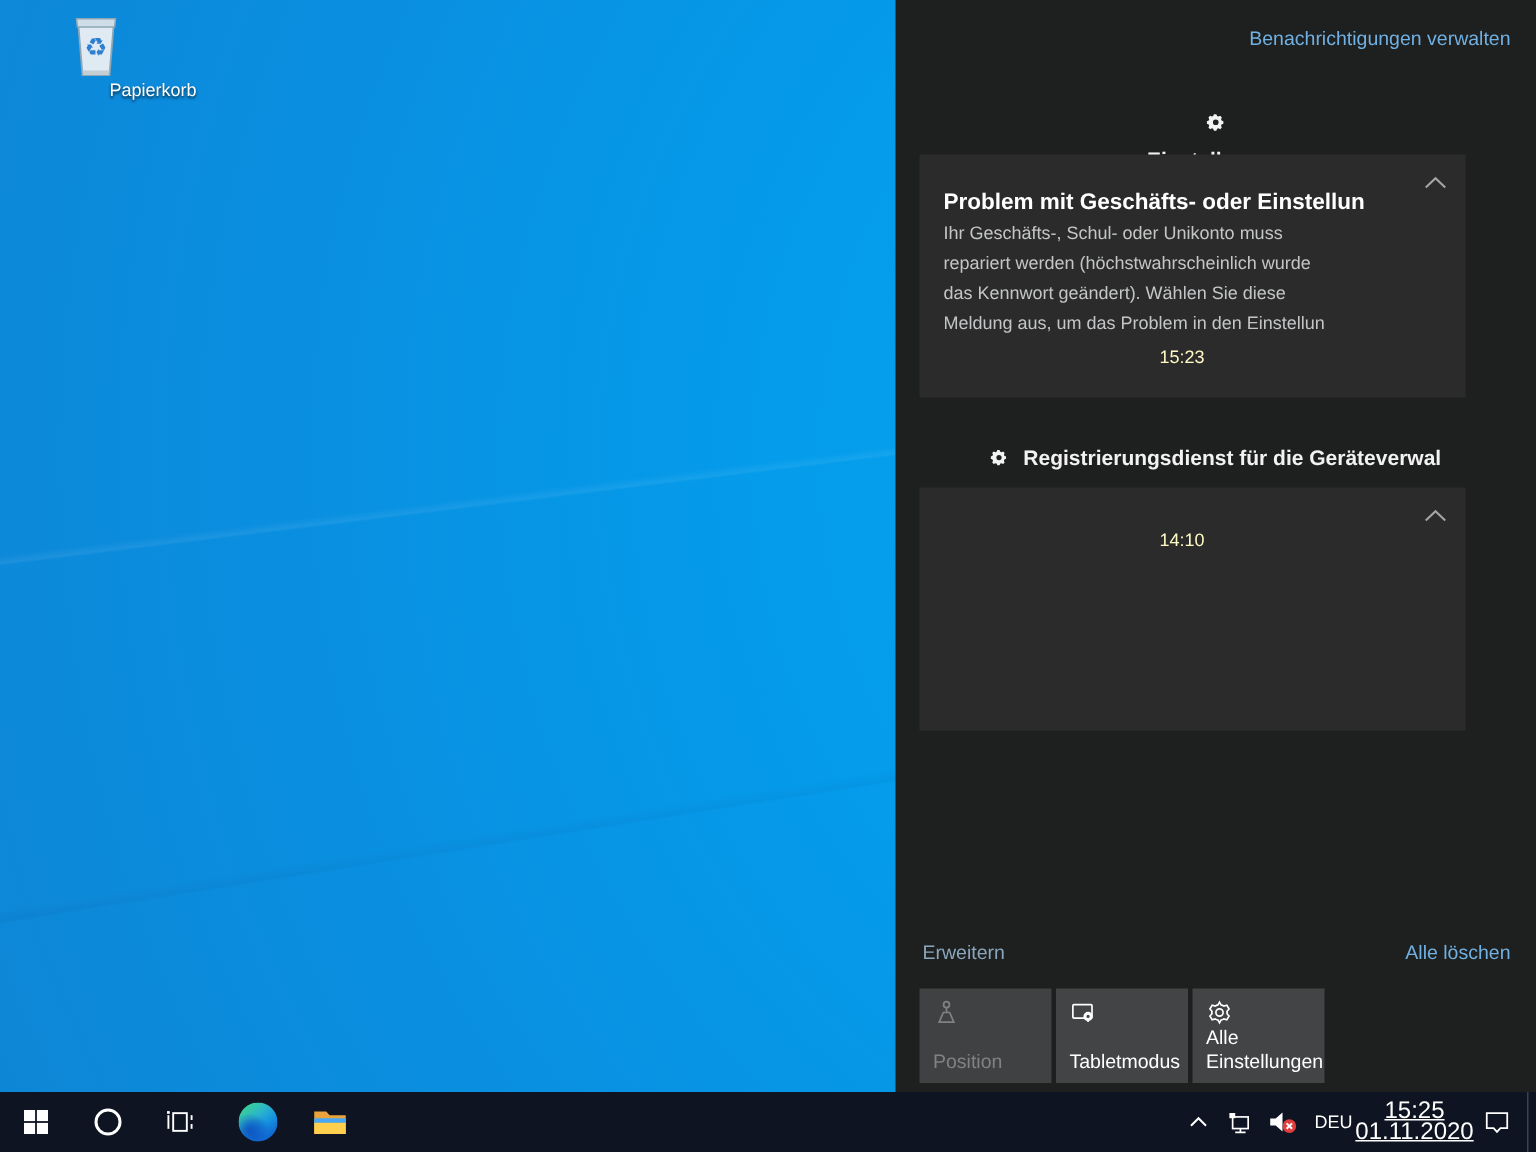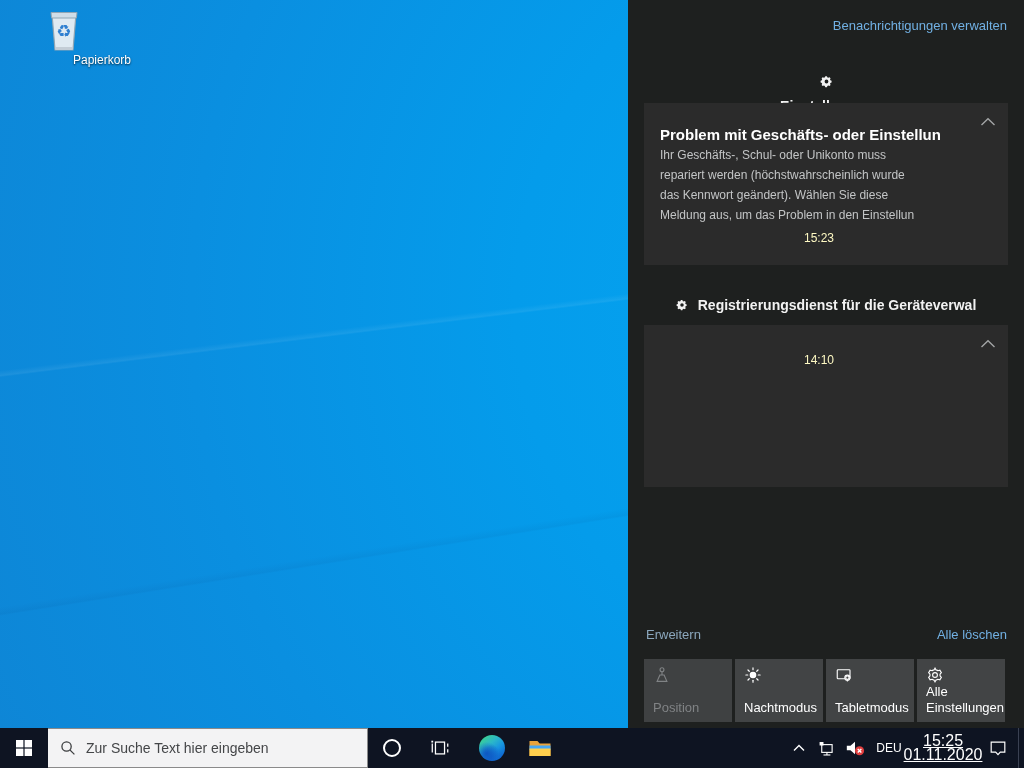--- a/index.html
+++ b/index.html
@@ -12,21 +12,21 @@
     background:
       linear-gradient(353deg, rgba(255,255,255,0.00) 55.8%, rgba(255,255,255,0.07) 56%, rgba(255,255,255,0.00) 56.6%),
       linear-gradient(351deg, rgba(0,40,90,0.00) 30.8%, rgba(0,50,110,0.06) 31%, rgba(0,50,110,0.00) 31.8%),
       radial-gradient(circle at 90% 42%, #06a7f2 0%, #049ceb 40%, #0a8fe0 72%, #0e86d6 100%);
   }
   .recycle-bin { position:absolute; left:30px; top:6px; width:68px; text-align:center; cursor:default; }
   .recycle-bin .bin-label { margin-top:1px; font-size:12px; color:#fff;
     text-shadow:0 1px 2px rgba(0,0,0,0.75);margin-left:43px; }
 
   
-  #action-center { position:absolute; right:0; top:0; width:396px; height:728px;
+  #action-center { position:absolute; right:0; top:0; width:427px; height:728px;
     background:#1e201f; color:#fff;text-decoration:underline; }
   .ac-manage { position:absolute; top:18px; right:17px; font-size:13px; color:#71b0e3; cursor:pointer; }
   .ac-group-header { position:absolute; left:0; width:100%; display:flex; justify-content:center;
     align-items:center; gap:10px; font-size:14px; font-weight:600; color:#f2f2f2; }
   .ac-group-header .gh-icon { display:inline-flex; }
   #group1 { top:75px;flex-direction:column; }
   #group2 { top:297px; }
   .ac-card { position:absolute; left:16px; width:364px; background:#2b2b2b; overflow:hidden; cursor:pointer; }
   #card1 { top:103px; height:162px; }
   #card2 { top:325px; height:162px; }
@@ -141,38 +141,20 @@
           <svg width="18" height="18" viewBox="0 0 24 24" fill="none" stroke="currentColor" stroke-width="1.5">
             <circle cx="12" cy="5" r="2.6"></circle>
             <line x1="12" y1="7.6" x2="12" y2="12"></line>
             <path d="M9.2 12 L5.5 20.5 H18.5 L14.8 12 Z"></path>
           </svg>
         </span>
         <span class="qa-label">Position</span>
       </div>
       <div class="qa-tile">
         <span class="qa-icon">
-          <svg width="18" height="18" viewBox="0 0 24 24" fill="currentColor" stroke="currentColor" stroke-width="1.6">
-            <circle cx="12" cy="12" r="3.6"></circle>
-            <g stroke-linecap="round">
-              <line x1="12" y1="2.5" x2="12" y2="5"></line>
-                <line x1="12" y1="19" x2="12" y2="21.5"></line>
-              <line x1="2.5" y1="12" x2="5" y2="12"></line>
-                <line x1="19" y1="12" x2="21.5" y2="12"></line>
-              <line x1="5.3" y1="5.3" x2="7" y2="7"></line>
-                <line x1="17" y1="17" x2="18.7" y2="18.7"></line>
-              <line x1="5.3" y1="18.7" x2="7" y2="17"></line>
-                <line x1="17" y1="7" x2="18.7" y2="5.3"></line>
-            </g>
-          </svg>
-        </span>
-        <span class="qa-label">Nachtmodus</span>
-      </div>
-      <div class="qa-tile">
-        <span class="qa-icon">
           <svg width="18" height="18" viewBox="0 0 24 24" fill="none" stroke="currentColor" stroke-width="1.5">
             <rect x="3" y="5" width="17" height="12" rx="1"></rect>
             <circle cx="16.5" cy="15.5" r="3.4" fill="#424445"></circle>
             <circle cx="16.5" cy="15.5" r="2.2"></circle>
             <line x1="16.5" y1="17.7" x2="16.5" y2="20.5"></line>
           </svg>
         </span>
         <span class="qa-label">Tabletmodus</span>
       </div>
       <div class="qa-tile">
@@ -193,29 +175,20 @@
       <span>
         <svg width="16" height="16" viewBox="0 0 16 16" fill="#ffffff">
           <rect x="0" y="0" width="7.4" height="7.4"></rect>
             <rect x="8.6" y="0" width="7.4" height="7.4"></rect>
           <rect x="0" y="8.6" width="7.4" height="7.4"></rect>
             <rect x="8.6" y="8.6" width="7.4" height="7.4"></rect>
         </svg>
       </span>
     </div>
 
-    <div class="tb-search">
-      <span>
-        <svg width="16" height="16" viewBox="0 0 20 20" fill="none" stroke="#3a3c3e" stroke-width="1.6">
-          <circle cx="8.2" cy="8.2" r="5.8"></circle>
-          <line x1="12.6" y1="12.6" x2="18" y2="18"></line>
-        </svg>
-      </span>
-      <span class="ph">Zur Suche Text hier eingeben</span>
-    </div>
 
     <div class="tb-btn">
       <span>
         <svg width="20" height="20" viewBox="0 0 20 20" fill="none" stroke="#ffffff" stroke-width="2">
           <circle cx="10" cy="10" r="8"></circle>
         </svg>
       </span>
     </div>
 
     <div class="tb-btn">

